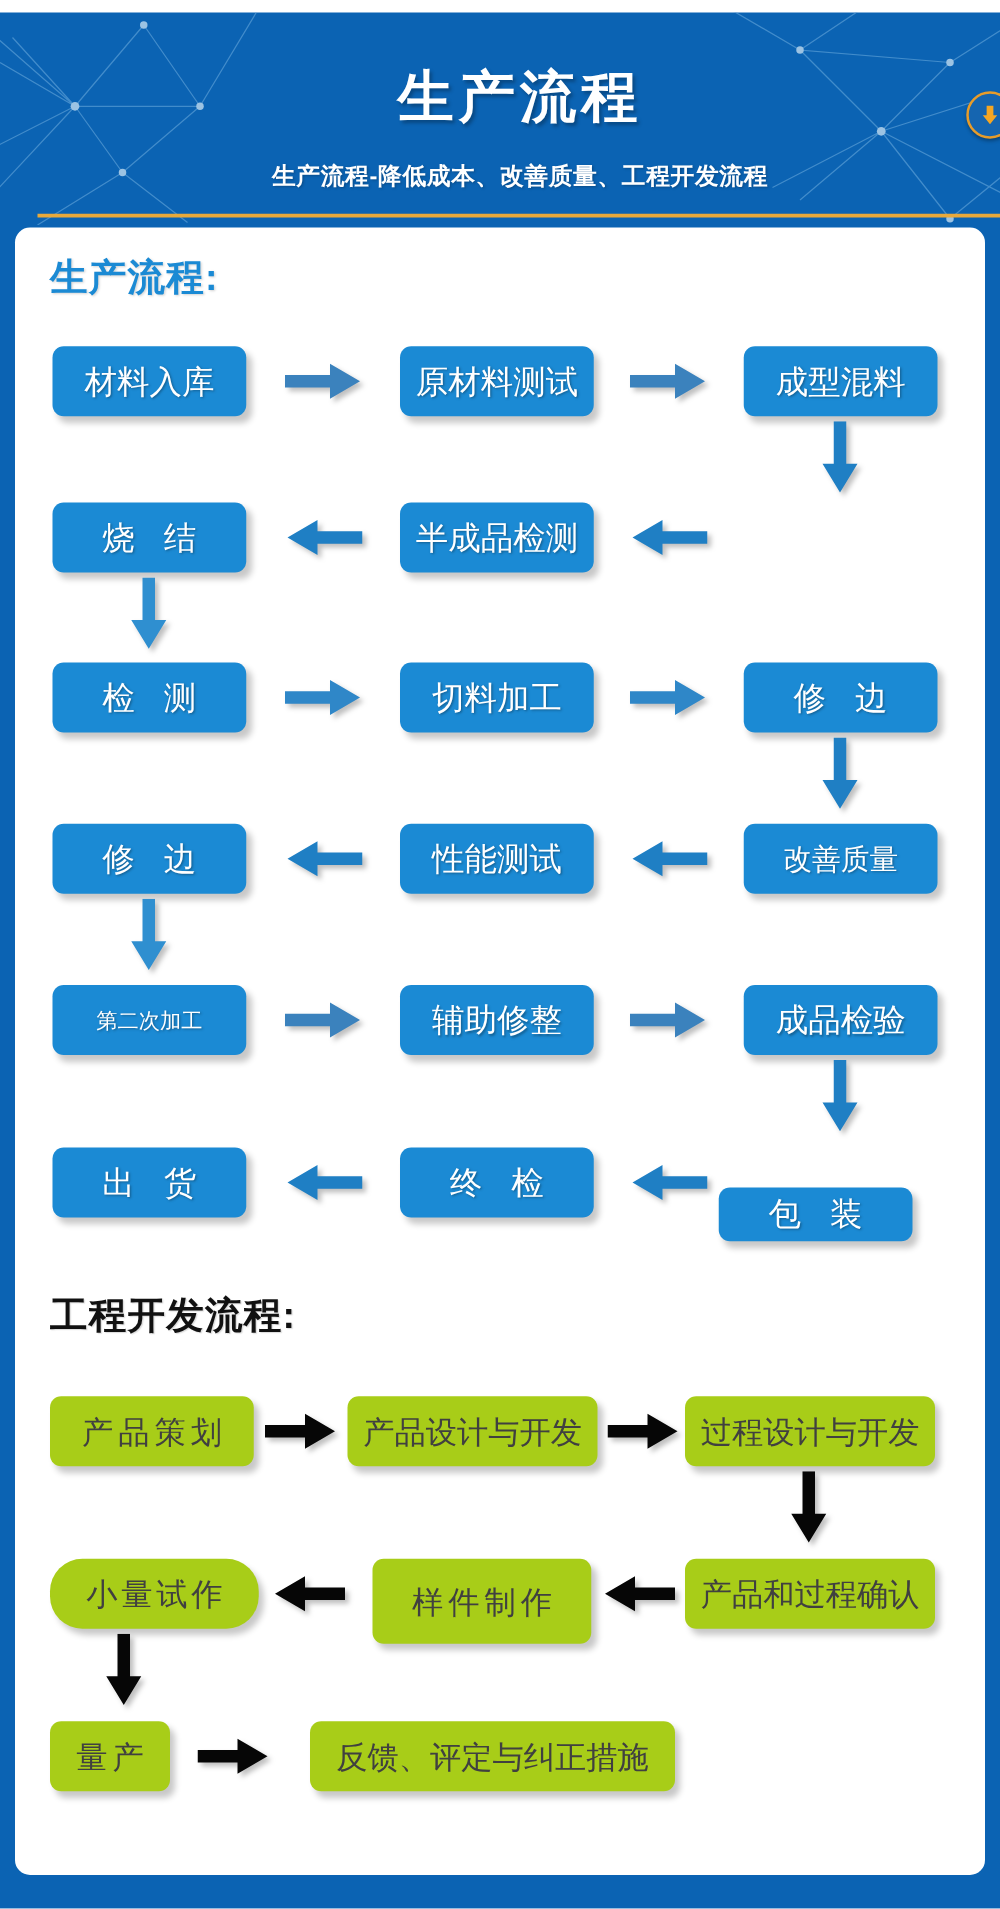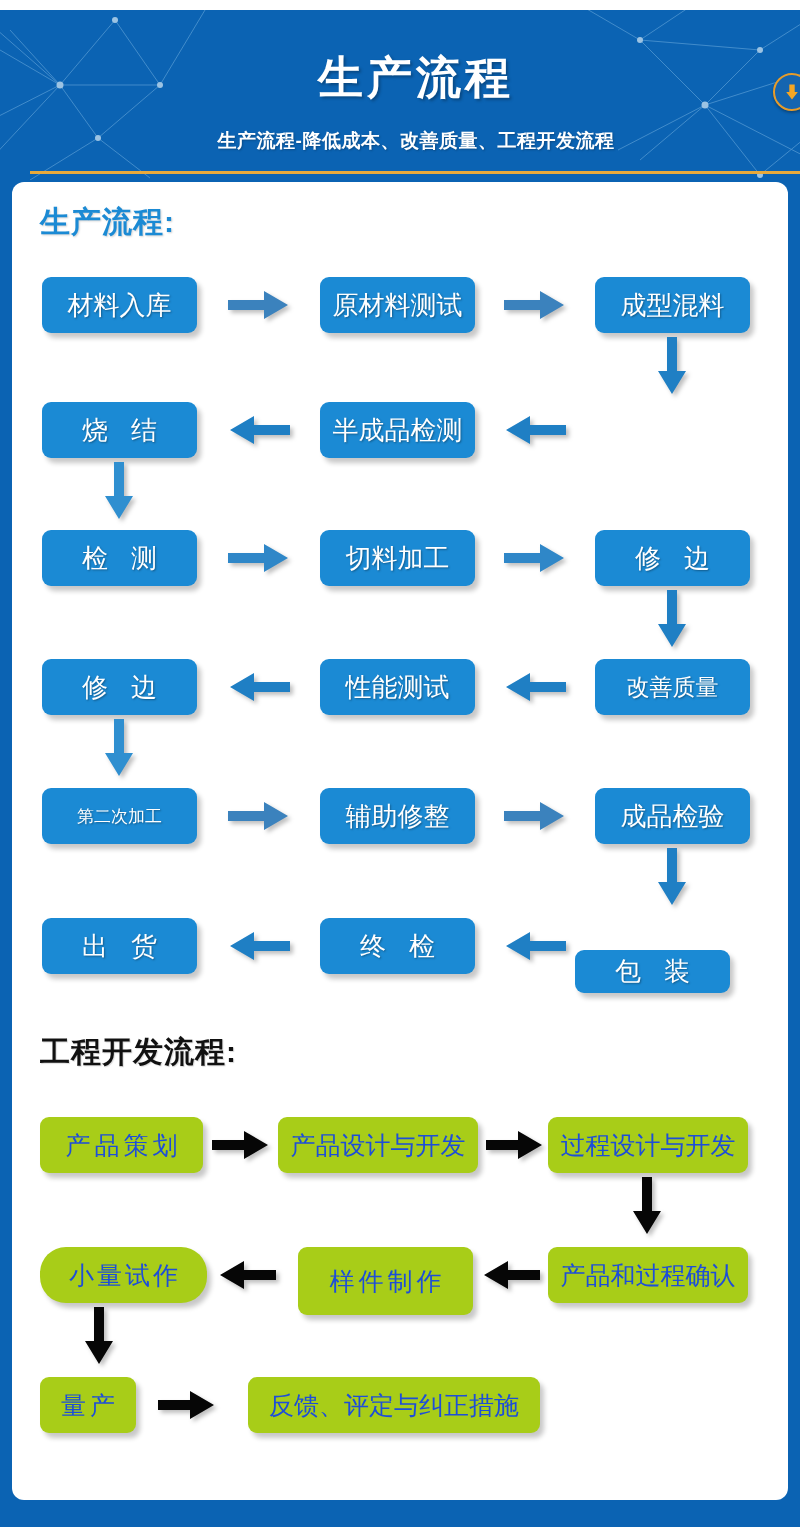--- a/index.html
+++ b/index.html
@@ -94,21 +94,21 @@
     box-sizing:border-box;
   }
   .box.blue{
     background:#1b8ad4;
     color:#ffffff;
     font-size:26px;font-weight:normal;
     text-shadow:1px 1px 2px rgba(0,0,0,.35);
   }
   .box.green{
     background:#a8cd18;
-    color:#1d4ed8;
+    color:#404040;
     font-size:25px;font-weight:normal;
   }
   .box.wide-sp{letter-spacing:8px;text-indent:8px;}
 
   
   .arrow{position:absolute;filter:drop-shadow(3px 3px 2px rgba(0,0,0,.25));}
 </style>
 </head>
 <body>
 

